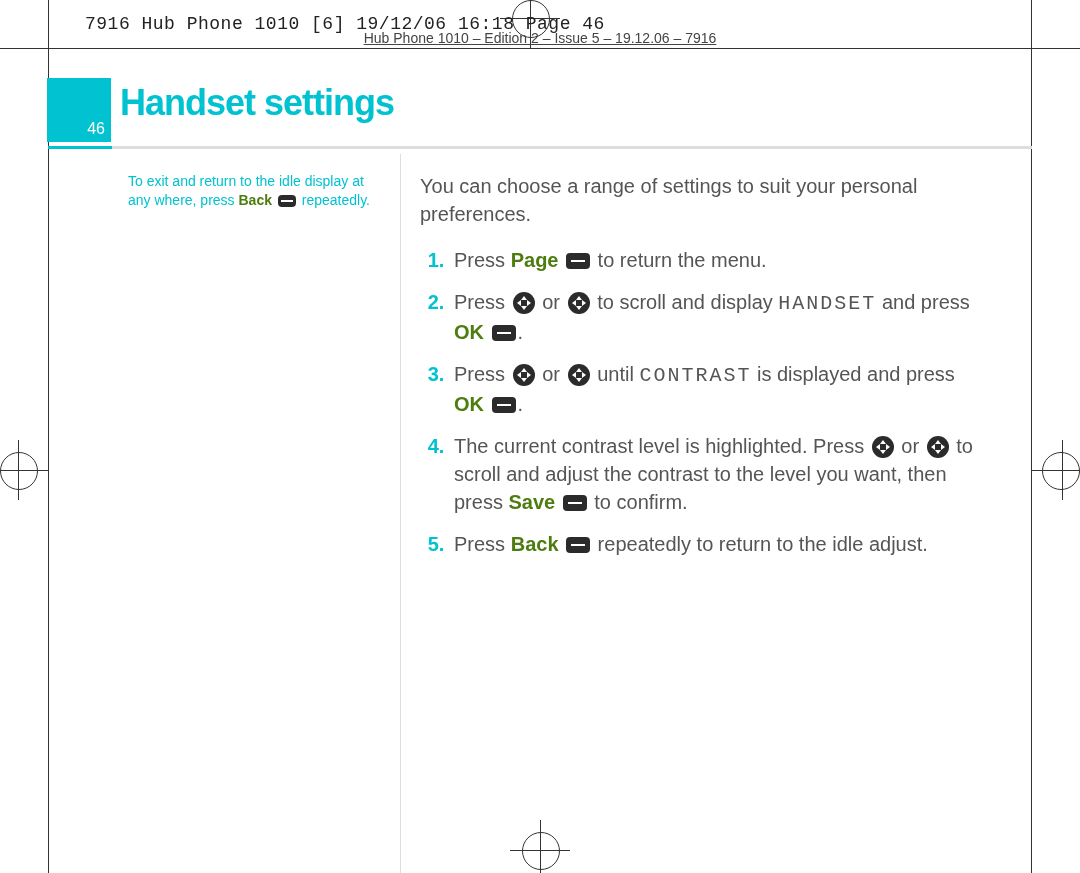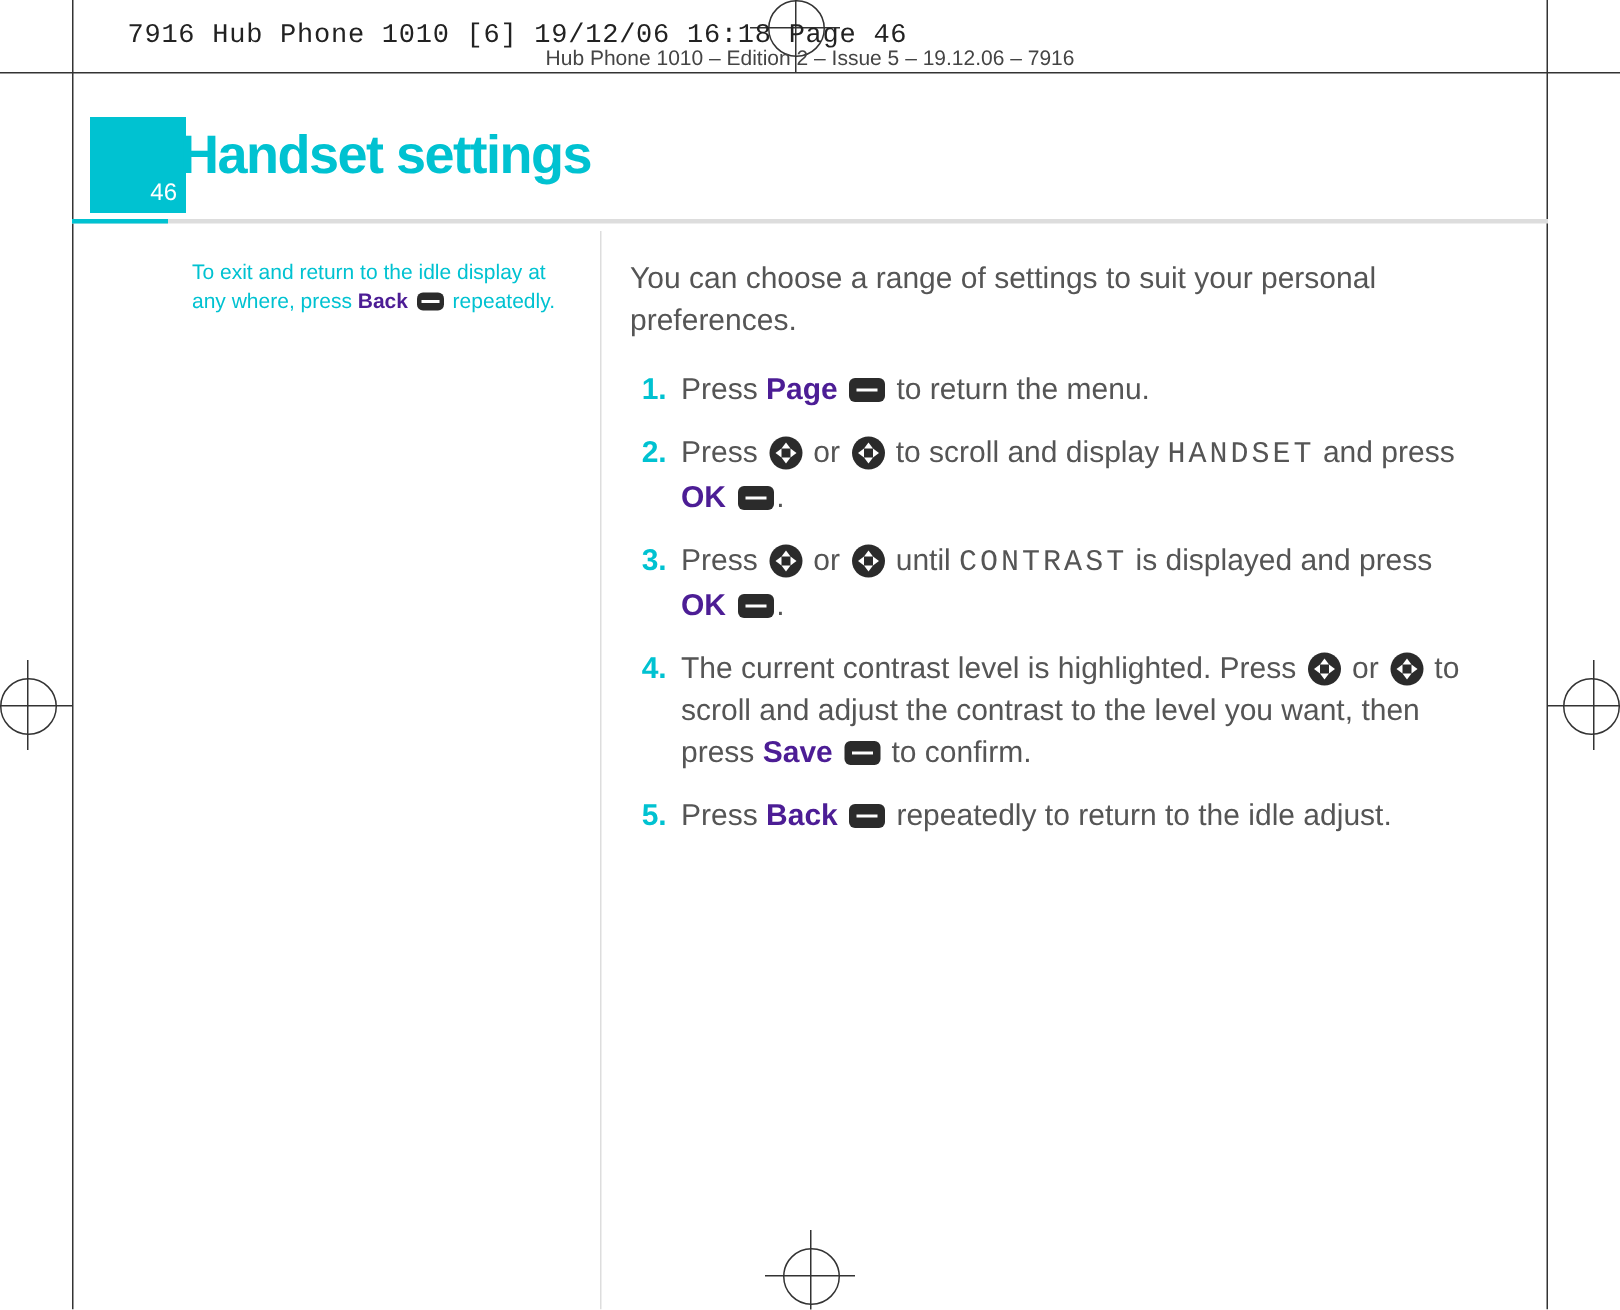--- a/index.html
+++ b/index.html
@@ -43,20 +43,21 @@
     letter-spacing: 0.5px;
   }
   .header-meta {
     position: absolute;
     top: 30px;
     left: 0;
     width: 100%;
     text-align: center;
     font-size: 14px;
     color: #444;
+    text-decoration: underline;
   }
 
   .top-rule {
     position: absolute;
     top: 48px;
     left: 0;
     width: 100%;
     border-top: 1px solid #333;
   }
   .left-rule {
@@ -69,21 +70,21 @@
   .right-rule {
     position: absolute;
     right: 48px;
     top: 0;
     height: 100%;
     border-left: 1px solid #333;
   }
 
   .page-square {
     position: absolute;
-    left: 60px;
+    left: 47px;
     top: 78px;
     width: 64px;
     height: 64px;
     background: #00c2d1;
   }
   .page-number-in-square {
     position: absolute;
     right: 6px;
     bottom: 4px;
     color: #fff;
@@ -136,21 +137,21 @@
     color: #00c2d1;
     font-size: 21px;
     font-weight: 600;
     margin: 28px 0 8px 0;
   }
   .main p { margin: 0 0 18px 0; }
   ol { margin: 0; padding-left: 30px; }
   ol li { margin-bottom: 14px; padding-left: 4px; }
   ol li::marker { color: #00c2d1; font-weight: 700; }
 
-  .kw { color: #4c1d95; font-weight: 600; }
+  .kw { color: #4d7c0f; font-weight: 600; }
   .mono-disp { font-family: "Courier New", monospace; letter-spacing: 2px; color: #555; }
 
   .softkey {
     display: inline-block;
     width: 24px;
     height: 16px;
     border-radius: 4px;
     background: #2b2b2b;
     vertical-align: -2px;
     position: relative;

